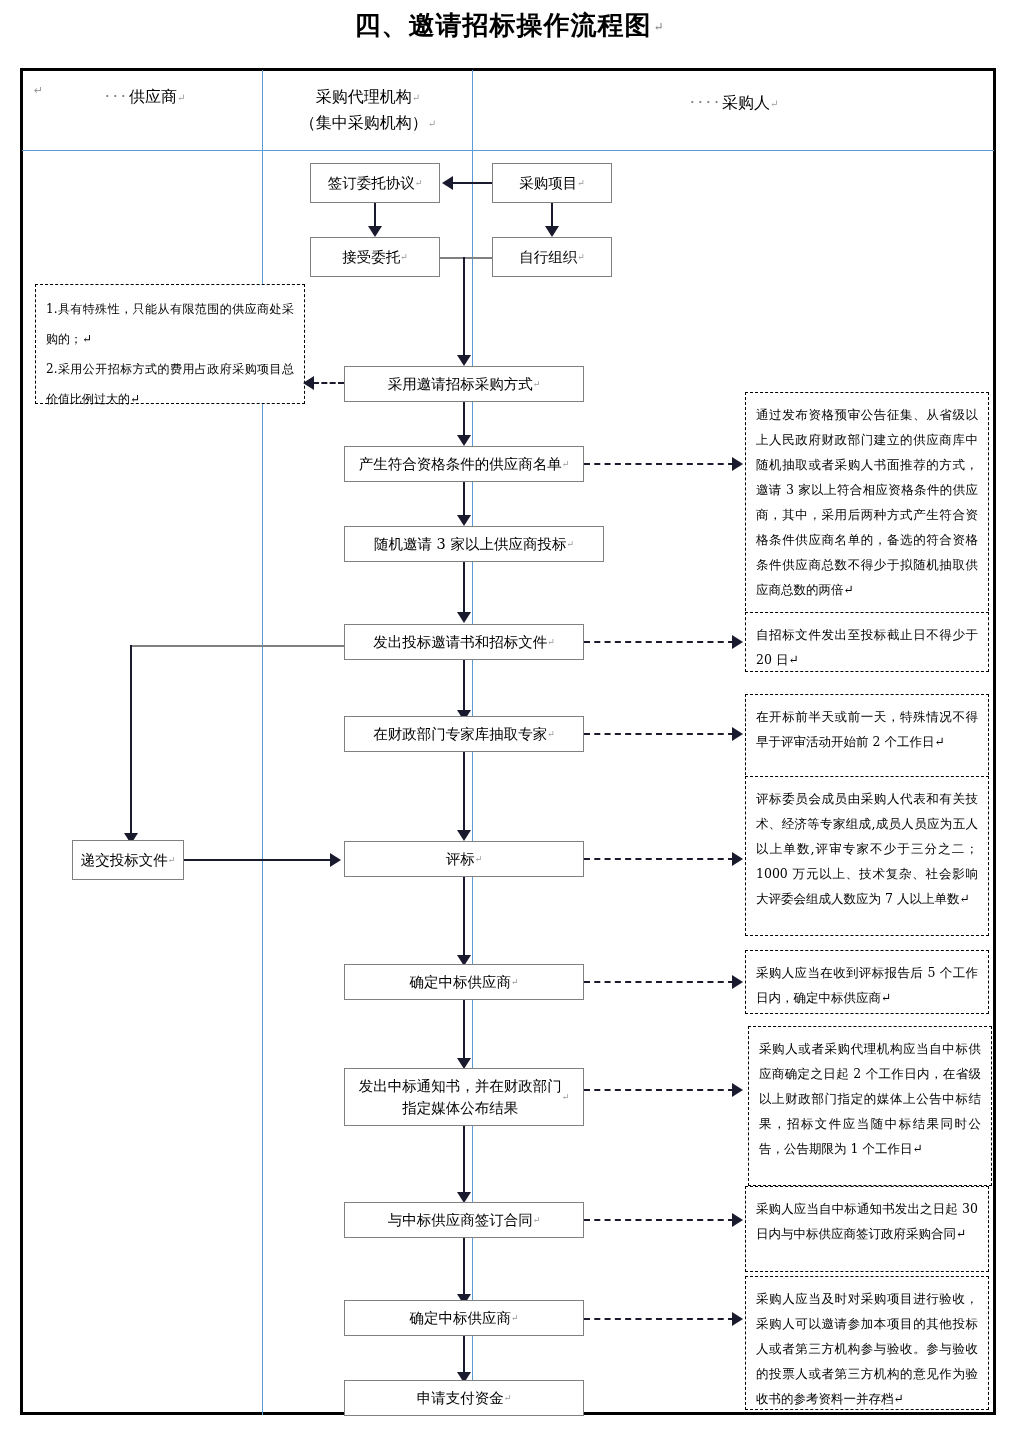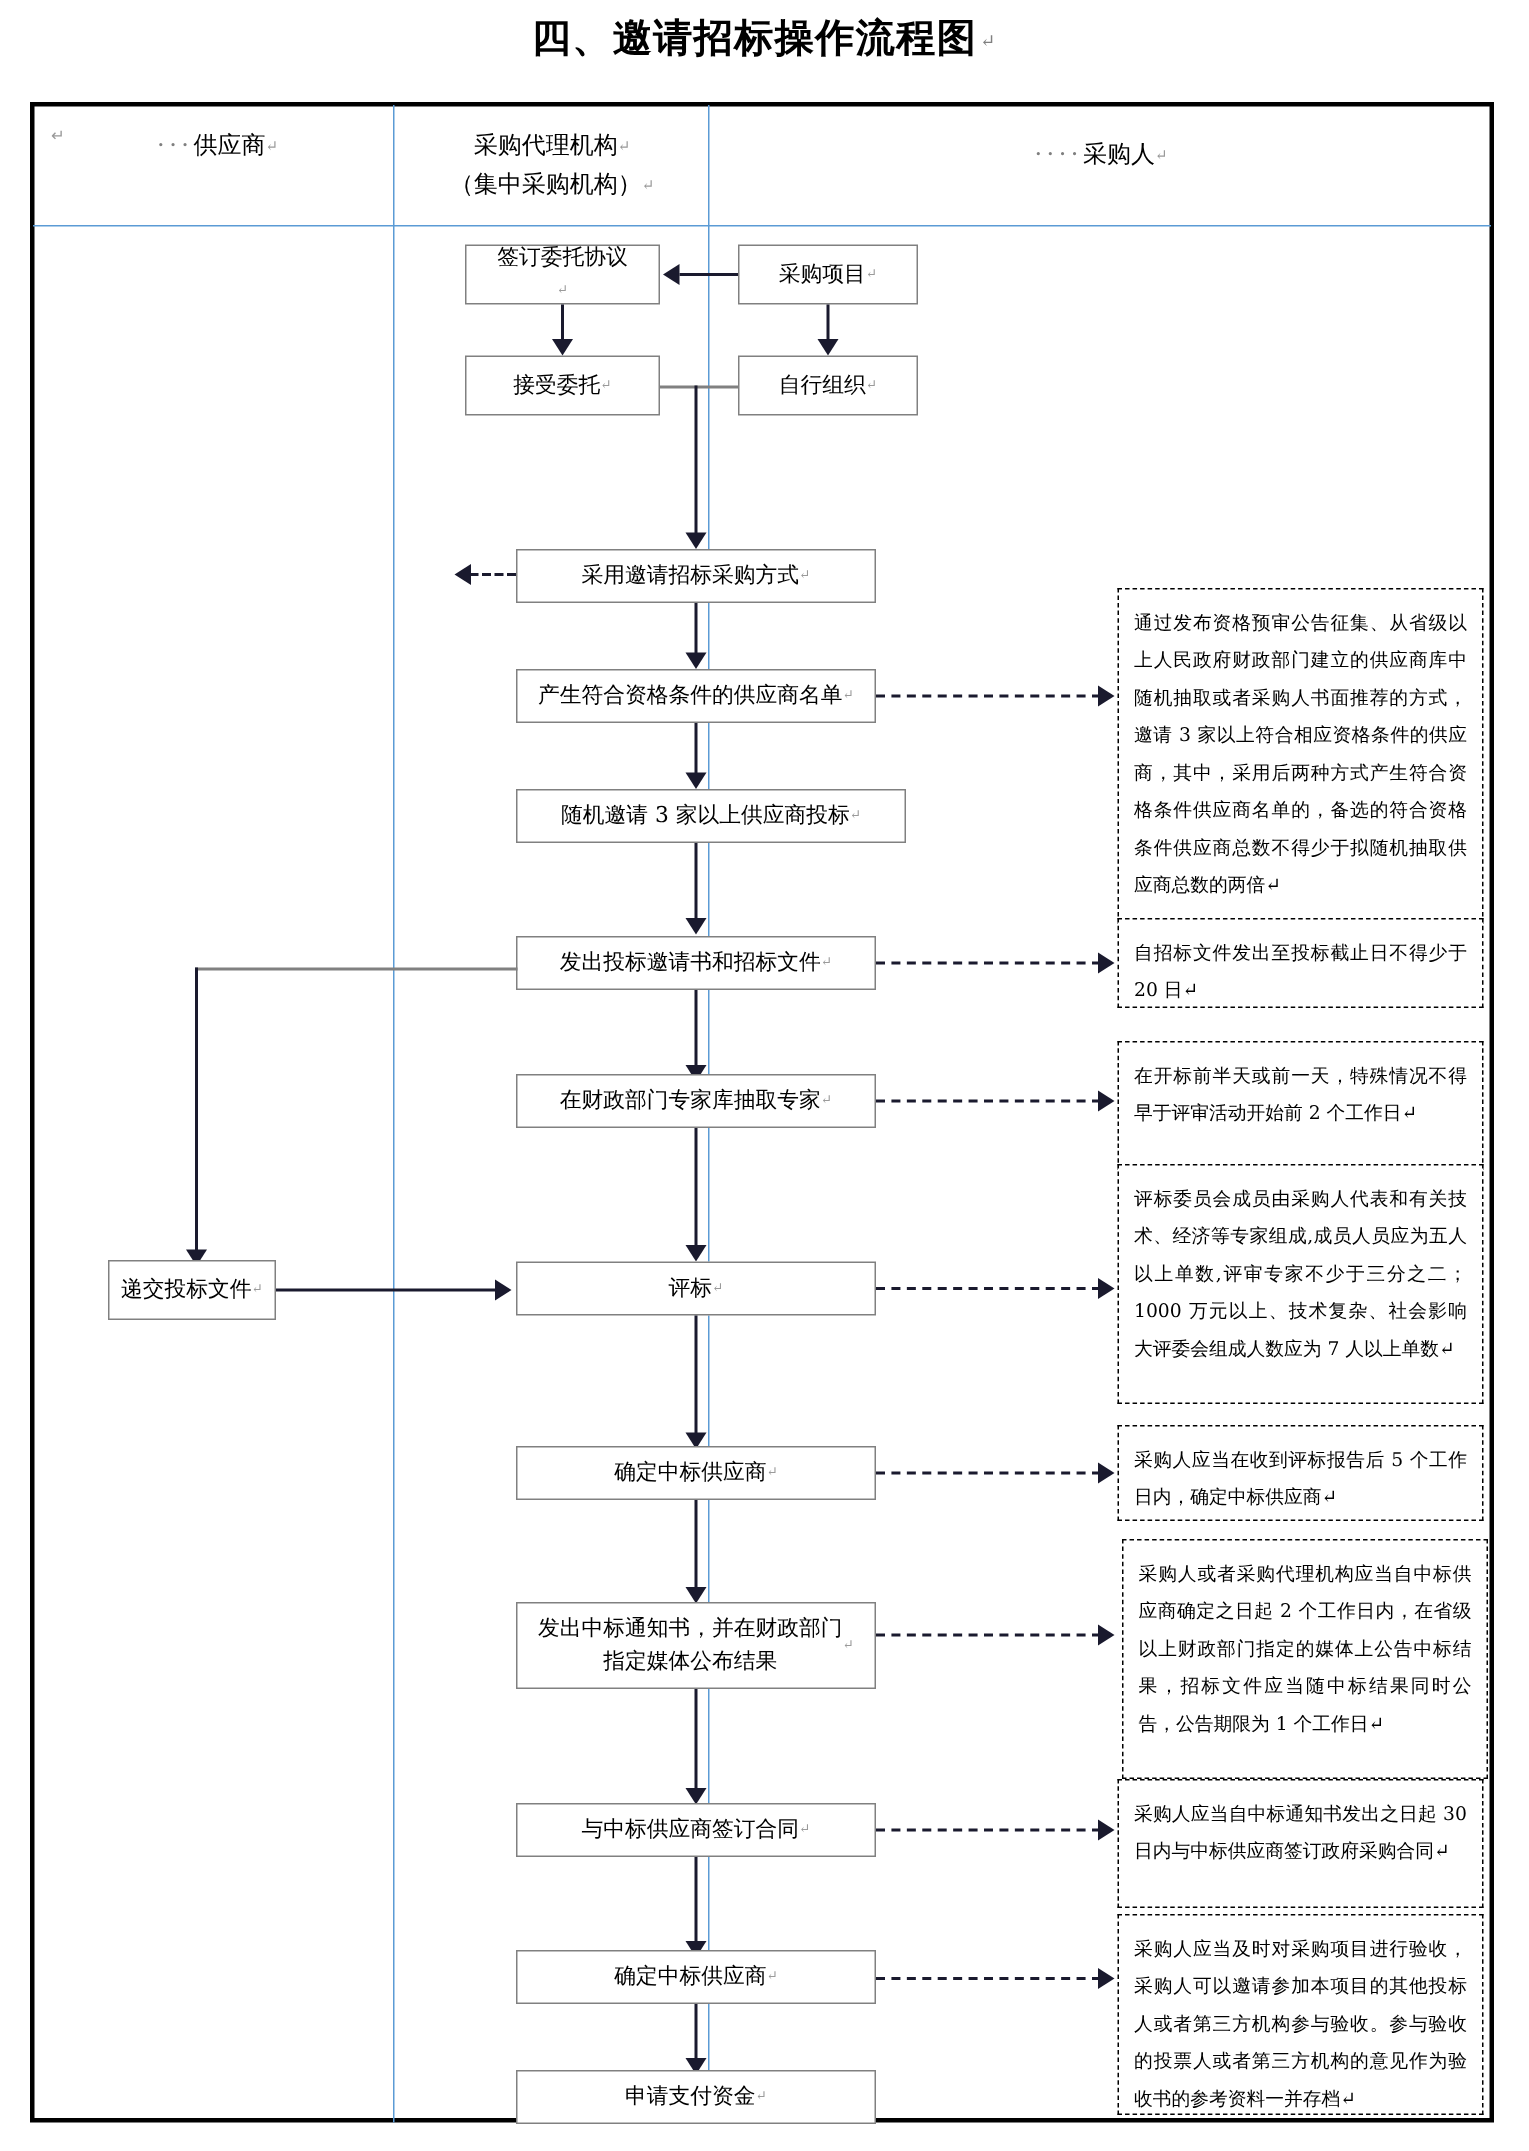--- a/index.html
+++ b/index.html
@@ -193,41 +193,43 @@
   <div class="hline"></div>
 
   <div class="corner-pilcrow">↵</div>
 
   <div class="lane-head lh-supplier"><span class="dots">···</span><span>供应商</span><span class="pc">↵</span></div>
 
   <div class="lane-head lh-agency"><span>采购代理机构</span><span class="pc">↵</span><br><span>（集中采购机构）</span><span class="pc">↵</span></div>
 
   <div class="lane-head lh-buyer"><span class="dots">····</span><span>采购人</span><span class="pc">↵</span></div>
 
-  <div class="box" style="left:310px; top:163px; width:130px; height:40px;flex-direction:column;"><span>签订委托协议</span><span class="pc">↵</span></div>
+  <div class="box" style="left:310px; top:163px; width:130px; height:40px;"><span>签订委托协议</span><span class="pc">↵</span></div>
 
   <div class="box" style="left:492px; top:163px; width:120px; height:40px;"><span>采购项目</span><span class="pc">↵</span></div>
 
   <div class="conn h" style="left:453px; top:182px; width:39px;"></div>
   <div class="arrow left" style="left:442px; top:176px;"></div>
 
   <div class="box" style="left:310px; top:237px; width:130px; height:40px;"><span>接受委托</span><span class="pc">↵</span></div>
 
   <div class="box" style="left:492px; top:237px; width:120px; height:40px;"><span>自行组织</span><span class="pc">↵</span></div>
 
   <div class="conn v" style="left:374px; top:203px; height:23px;"></div>
   <div class="arrow down" style="left:368px; top:226px;"></div>
 
   <div class="conn v" style="left:551px; top:203px; height:23px;"></div>
   <div class="arrow down" style="left:545px; top:226px;"></div>
 
   <div class="conn thin h" style="left:440px; top:257px; width:52px;"></div>
   <div class="conn v" style="left:463px; top:257px; height:100px;"></div>
   <div class="arrow down" style="left:457px; top:355px;"></div>
 
+  <div class="note" style="left:35px; top:284px; width:270px; height:120px; line-height:30px; font-size:12px;">1.具有特殊性，只能从有限范围的供应商处采购的；↵
+2.采用公开招标方式的费用占政府采购项目总价值比例过大的↵</div>
 
   <div class="dconn" style="left:313px; top:382px; width:31px;"></div>
   <div class="arrow left" style="left:303px; top:376px;"></div>
 
   <div class="box" style="left:344px; top:366px; width:240px; height:36px;"><span>采用邀请招标采购方式</span><span class="pc">↵</span></div>
 
   <div class="conn v" style="left:463px; top:402px; height:35px;"></div>
   <div class="arrow down" style="left:457px; top:435px;"></div>
 
   <div class="box" style="left:344px; top:446px; width:240px; height:36px;"><span>产生符合资格条件的供应商名单</span><span class="pc">↵</span></div>

